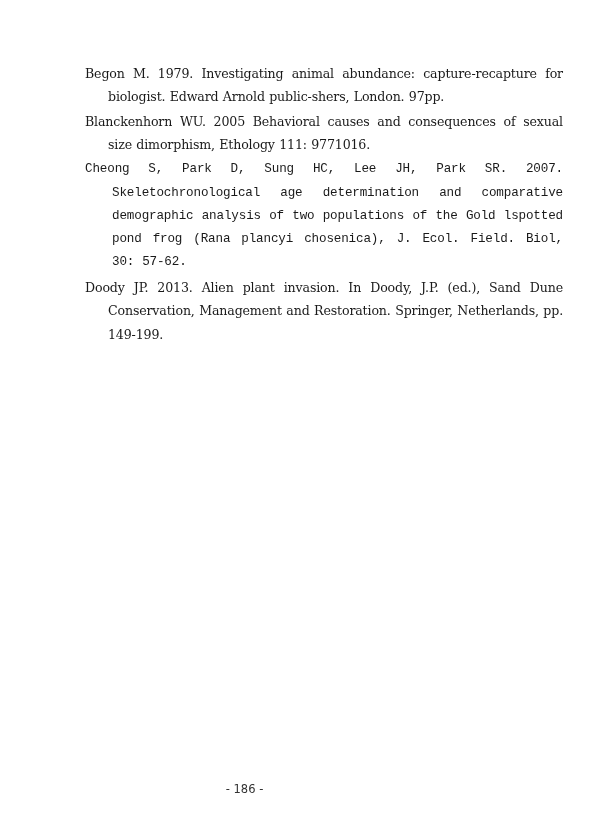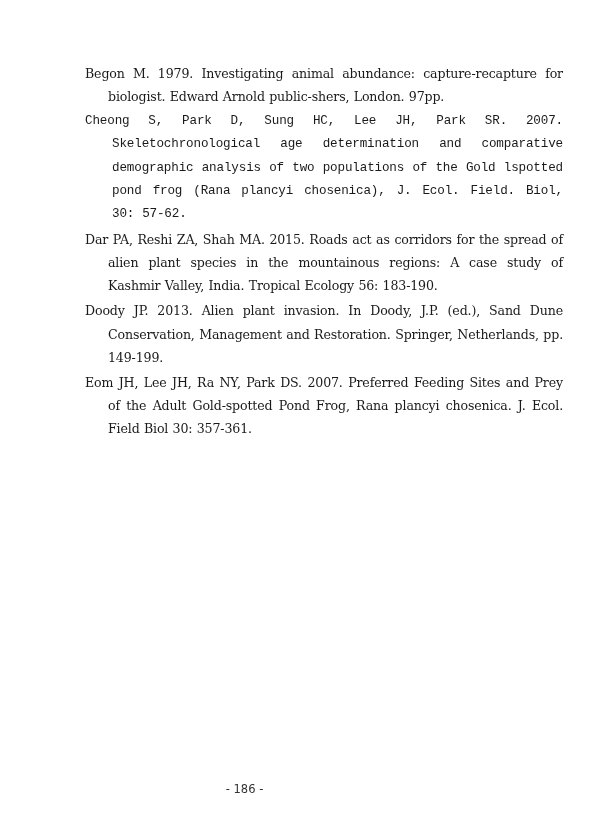--- a/index.html
+++ b/index.html
@@ -47,19 +47,18 @@
     font-family: "DejaVu Sans", "Liberation Sans", sans-serif;
     font-size: 11.5px;
     color: #333333;
   }
 </style>
 </head>
 <body>
 
 <div class="refs">
   <p class="ref">Begon M. 1979. Investigating animal abundance: capture-recapture for biologist. Edward Arnold public-shers, London. 97pp.</p>
+  <p class="ref">Blanckenhorn WU. 2005 Behavioral causes and consequences of sexual size dimorphism, Ethology 111: 9771016.</p>
   <p class="ref deep">Cheong S, Park D, Sung HC, Lee JH, Park SR. 2007. Skeletochronological age determination and comparative demographic analysis of two populations of the Gold  lspotted pond frog (Rana plancyi chosenica), J. Ecol. Field. Biol, 30: 57-62.</p>
-  <p class="ref">Dar PA, Reshi ZA, Shah MA. 2015. Roads act as corridors for the spread of alien plant species in the mountainous regions: A case study of Kashmir Valley, India. Tropical Ecology 56: 183-190.</p>
   <p class="ref">Doody JP. 2013. Alien plant invasion. In Doody, J.P. (ed.), Sand Dune Conservation, Management and Restoration. Springer, Netherlands, pp. 149-199.</p>
-  <p class="ref">Eom JH, Lee JH, Ra NY, Park DS. 2007. Preferred Feeding Sites and Prey of the Adult Gold-spotted Pond Frog, Rana plancyi chosenica. J. Ecol. Field Biol 30: 357-361.</p>
 </div>
 
 <div class="page-number">- 186 -</div>
 
 </body></html>

